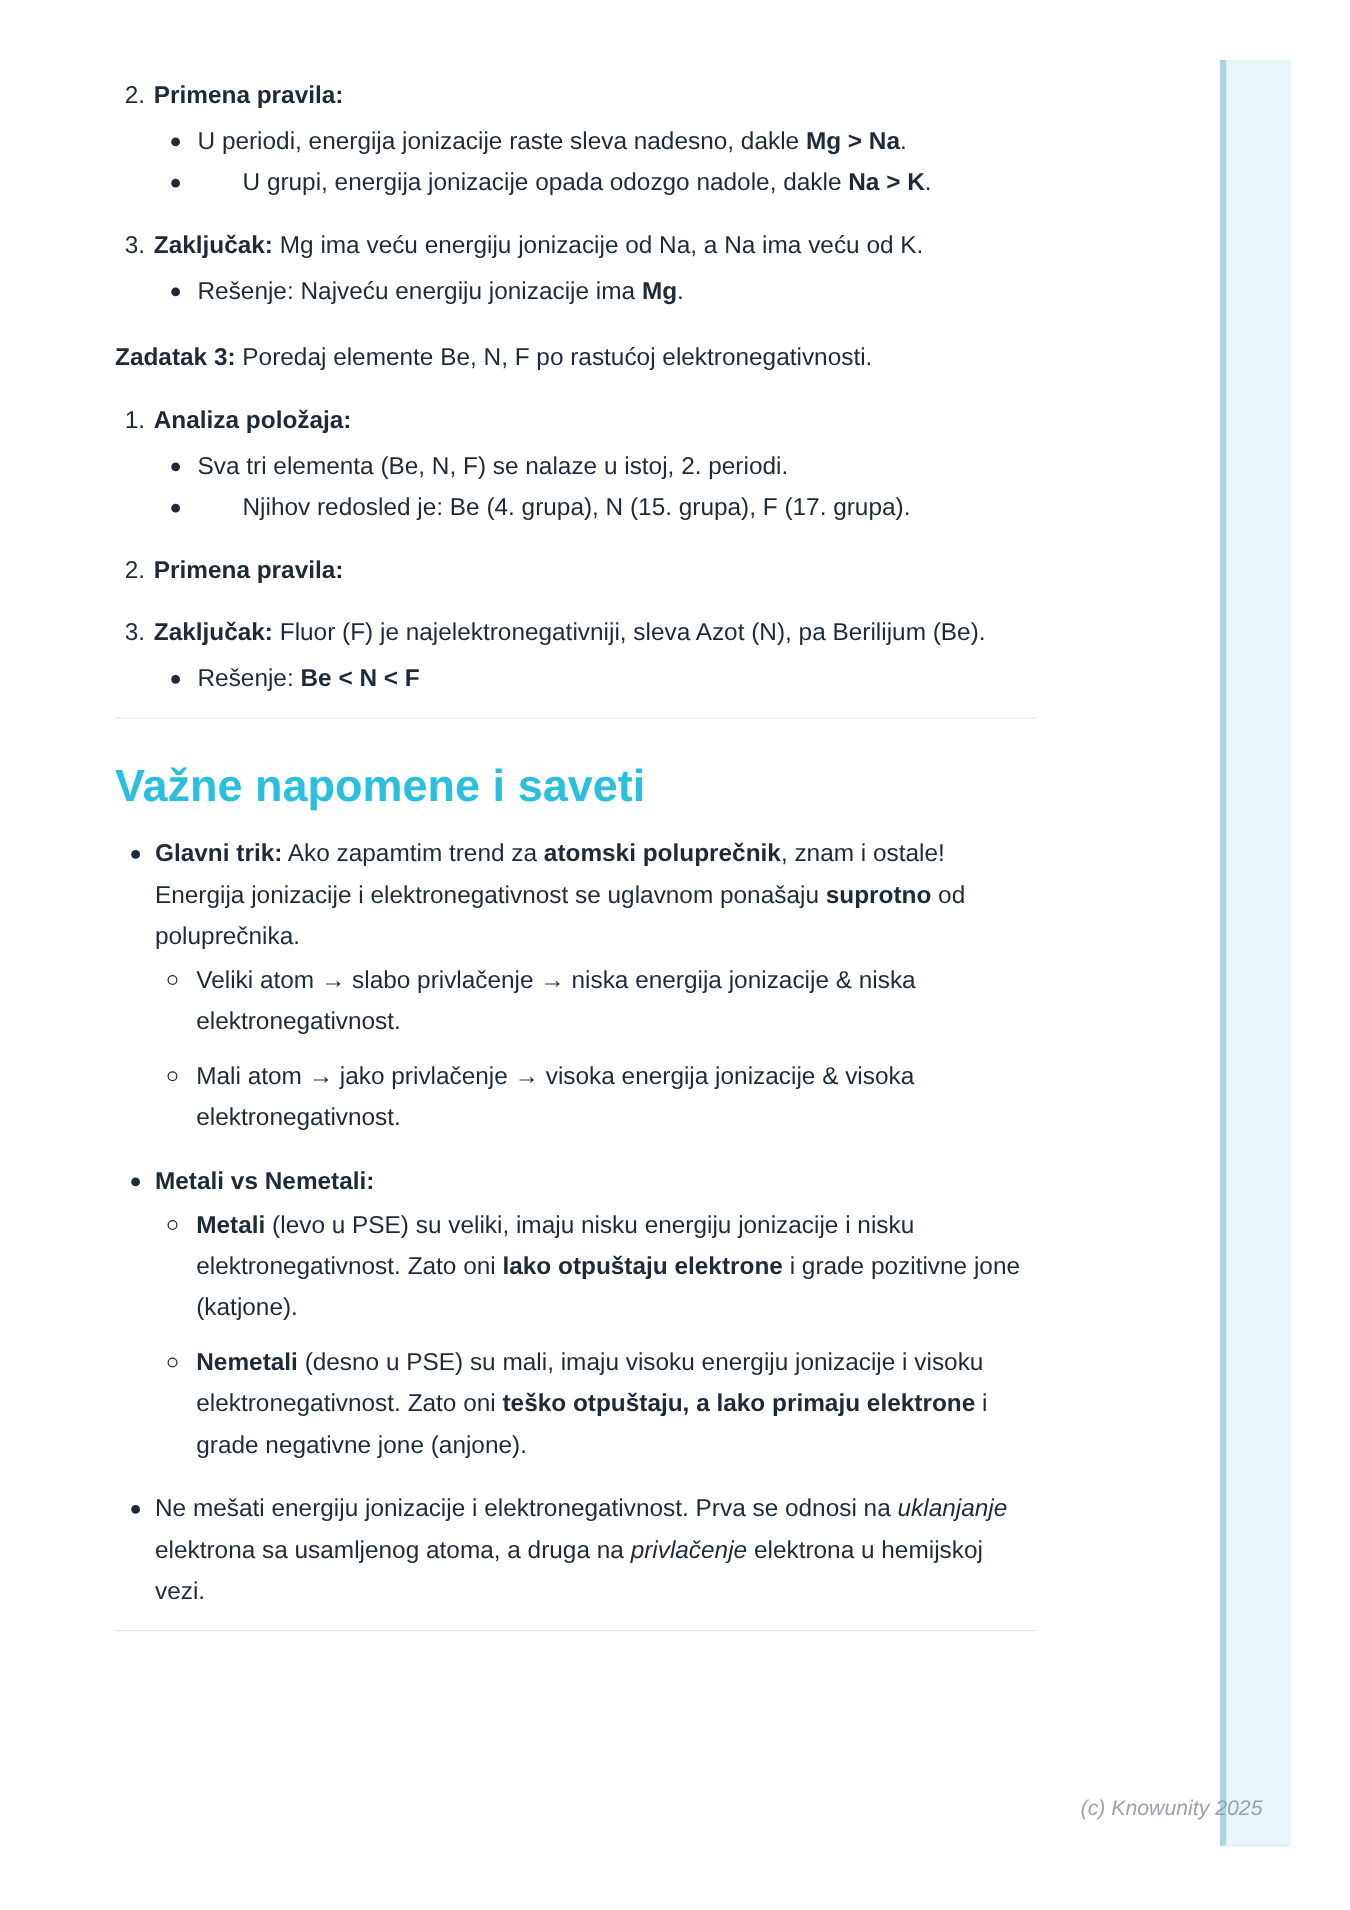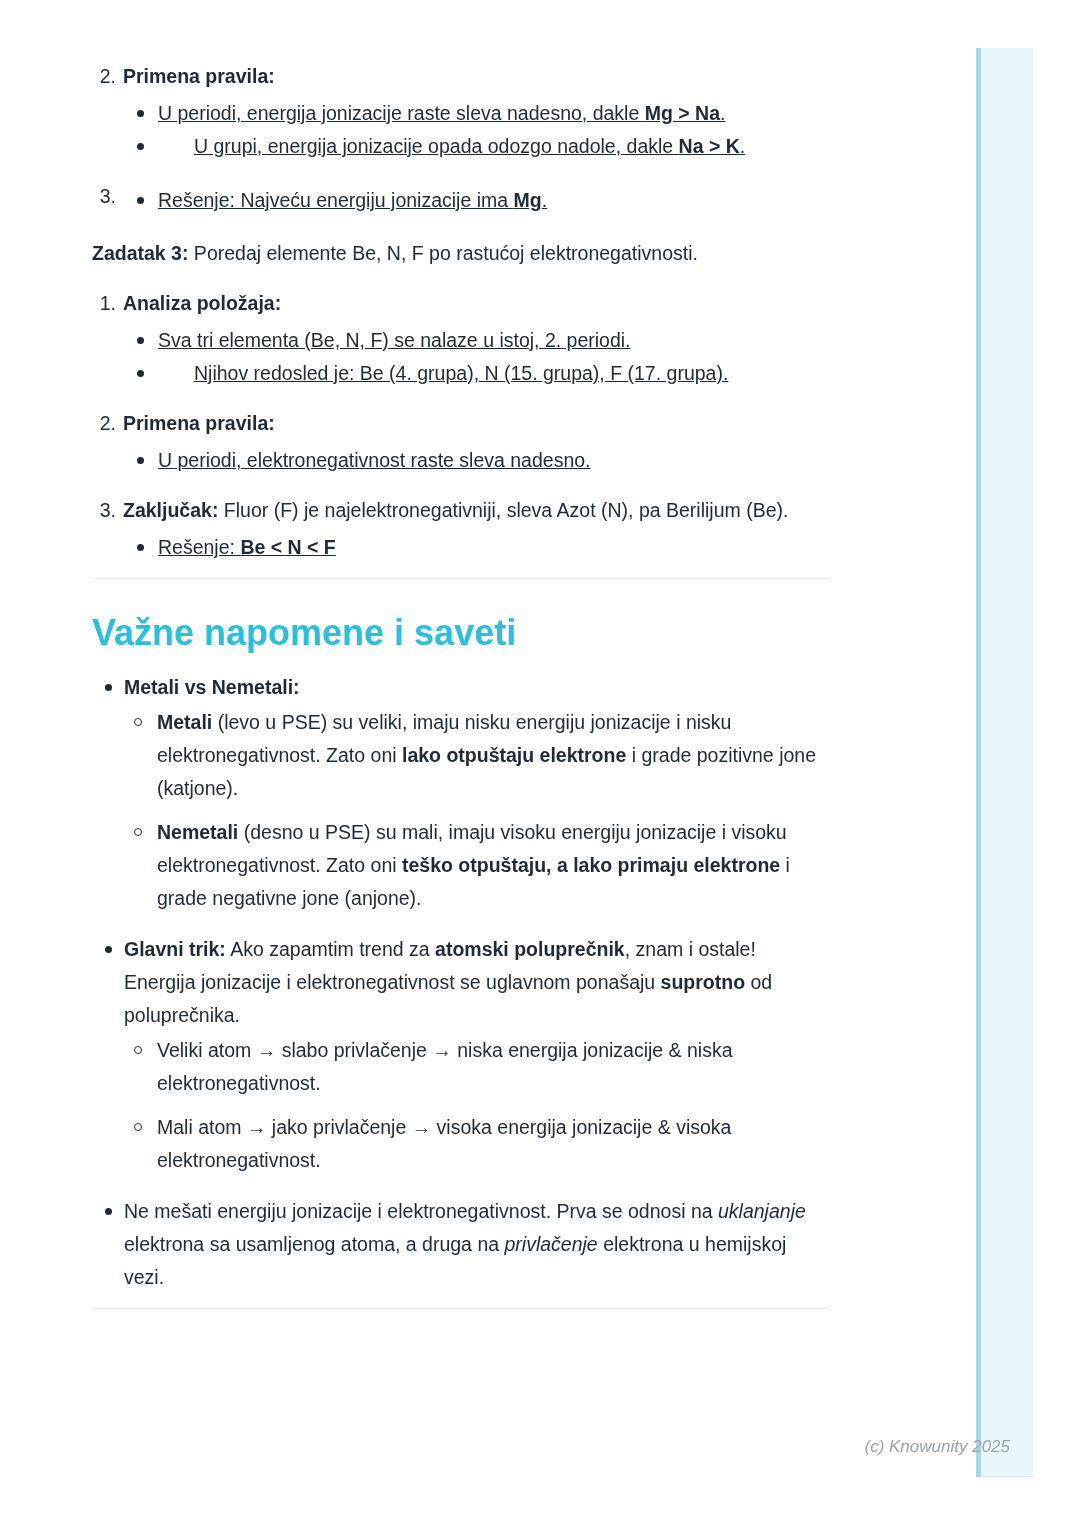--- a/index.html
+++ b/index.html
@@ -33,21 +33,21 @@
   
   .num-item{display:flex;margin-top:17px;}
   .num-item .num{flex:none;width:24px;text-align:right;}
   .num-item .body{flex:1;margin-left:7px;min-width:0;}
 
   
   .bullets{margin-top:4px;}
   .b-row{display:flex;}
   .b-row + .b-row{margin-top:0;gap:36px;}
   .b-row .marker{flex:none;width:35px;padding-left:14px;box-sizing:border-box;}
-  .b-row .text{flex:1;min-width:0;text-decoration:underline;}
+  .b-row .text{flex:1;min-width:0;}
 
   .dot{display:block;width:7px;height:7px;border-radius:50%;background:var(--text,#1f2a37);margin-top:13px;}
   .ring{display:block;width:8px;height:8px;border-radius:50%;border:1.5px solid var(--text,#1f2a37);box-sizing:border-box;margin-top:12px;}
 
   
   .para{margin-top:20px;}
 
   
   .divider{height:1px;background:var(--divider,#e5e7ea);margin-top:14px;}
 
@@ -99,20 +99,21 @@
                 <span class="dot"></span>
               </span>
               <div class="text"><span>U grupi, energija jonizacije opada odozgo nadole, dakle </span><span class="b ">Na &gt; K</span><span>.</span></div>
             </div>
           </div>
         </div>
       </div>
       <div class="num-item">
         <span class="num">3.</span>
         <div class="body">
+          <div class="line"><span class="b ">Zaključak:</span><span> Mg ima veću energiju jonizacije od Na, a Na ima veću od K.</span></div>
           <div class="bullets">
             <div class="b-row">
               <span class="marker">
                 <span class="dot"></span>
               </span>
               <div class="text"><span>Rešenje: Najveću energiju jonizacije ima </span><span class="b ">Mg</span><span>.</span></div>
             </div>
           </div>
         </div>
       </div>
@@ -134,28 +135,20 @@
               </span>
               <div class="text"><span>Njihov redosled je: Be (4. grupa), N (15. grupa), F (17. grupa).</span></div>
             </div>
           </div>
         </div>
       </div>
       <div class="num-item">
         <span class="num">2.</span>
         <div class="body">
           <div class="line"><span class="b ">Primena pravila:</span></div>
-          <div class="bullets">
-            <div class="b-row">
-              <span class="marker">
-                <span class="dot"></span>
-              </span>
-              <div class="text"><span>U periodi, elektronegativnost raste sleva nadesno.</span></div>
-            </div>
-          </div>
         </div>
       </div>
       <div class="num-item">
         <span class="num">3.</span>
         <div class="body">
           <div class="line"><span class="b ">Zaključak:</span><span> Fluor (F) je najelektronegativniji, sleva Azot (N), pa Berilijum (Be).</span></div>
           <div class="bullets">
             <div class="b-row">
               <span class="marker">
                 <span class="dot"></span>
@@ -165,55 +158,55 @@
           </div>
         </div>
       </div>
       <div class="divider"></div>
       <div class="heading">Važne napomene i saveti</div>
       <div class="t-row">
         <span class="marker">
           <span class="dot"></span>
         </span>
         <div class="tbody">
-          <div class="line"><span class="b ">Metali vs Nemetali:</span></div>
+          <div class="line"><span class="b ">Glavni trik:</span><span> Ako zapamtim trend za </span><span class="b ">atomski poluprečnik</span><span>, znam i ostale! Energija jonizacije i elektronegativnost se uglavnom ponašaju </span><span class="b ">suprotno</span><span> od poluprečnika.</span></div>
           <div class="subs">
             <div class="s-row">
               <span class="marker">
                 <span class="ring"></span>
               </span>
-              <div class="text"><span class="b ">Metali</span><span> (levo u PSE) su veliki, imaju nisku energiju jonizacije i nisku elektronegativnost. Zato oni </span><span class="b ">lako otpuštaju elektrone</span><span> i grade pozitivne jone (katjone).</span></div>
-            </div>
-            <div class="s-row">
-              <span class="marker">
-                <span class="ring"></span>
-              </span>
-              <div class="text"><span class="b ">Nemetali</span><span> (desno u PSE) su mali, imaju visoku energiju jonizacije i visoku elektronegativnost. Zato oni </span><span class="b ">teško otpuštaju, a lako primaju elektrone</span><span> i grade negativne jone (anjone).</span></div>
+              <div class="text"><span>Veliki atom → slabo privlačenje → niska energija jonizacije &amp; niska elektronegativnost.</span></div>
+            </div>
+            <div class="s-row">
+              <span class="marker">
+                <span class="ring"></span>
+              </span>
+              <div class="text"><span>Mali atom → jako privlačenje → visoka energija jonizacije &amp; visoka elektronegativnost.</span></div>
             </div>
           </div>
         </div>
       </div>
       <div class="t-row">
         <span class="marker">
           <span class="dot"></span>
         </span>
         <div class="tbody">
-          <div class="line"><span class="b ">Glavni trik:</span><span> Ako zapamtim trend za </span><span class="b ">atomski poluprečnik</span><span>, znam i ostale! Energija jonizacije i elektronegativnost se uglavnom ponašaju </span><span class="b ">suprotno</span><span> od poluprečnika.</span></div>
+          <div class="line"><span class="b ">Metali vs Nemetali:</span></div>
           <div class="subs">
             <div class="s-row">
               <span class="marker">
                 <span class="ring"></span>
               </span>
-              <div class="text"><span>Veliki atom → slabo privlačenje → niska energija jonizacije &amp; niska elektronegativnost.</span></div>
-            </div>
-            <div class="s-row">
-              <span class="marker">
-                <span class="ring"></span>
-              </span>
-              <div class="text"><span>Mali atom → jako privlačenje → visoka energija jonizacije &amp; visoka elektronegativnost.</span></div>
+              <div class="text"><span class="b ">Metali</span><span> (levo u PSE) su veliki, imaju nisku energiju jonizacije i nisku elektronegativnost. Zato oni </span><span class="b ">lako otpuštaju elektrone</span><span> i grade pozitivne jone (katjone).</span></div>
+            </div>
+            <div class="s-row">
+              <span class="marker">
+                <span class="ring"></span>
+              </span>
+              <div class="text"><span class="b ">Nemetali</span><span> (desno u PSE) su mali, imaju visoku energiju jonizacije i visoku elektronegativnost. Zato oni </span><span class="b ">teško otpuštaju, a lako primaju elektrone</span><span> i grade negativne jone (anjone).</span></div>
             </div>
           </div>
         </div>
       </div>
       <div class="t-row">
         <span class="marker">
           <span class="dot"></span>
         </span>
         <div class="tbody">
           <div class="line"><span>Ne mešati energiju jonizacije i elektronegativnost. Prva se odnosi na </span><span class="i">uklanjanje</span><span> elektrona sa usamljenog atoma, a druga na </span><span class="i">privlačenje</span><span> elektrona u hemijskoj vezi.</span></div>

